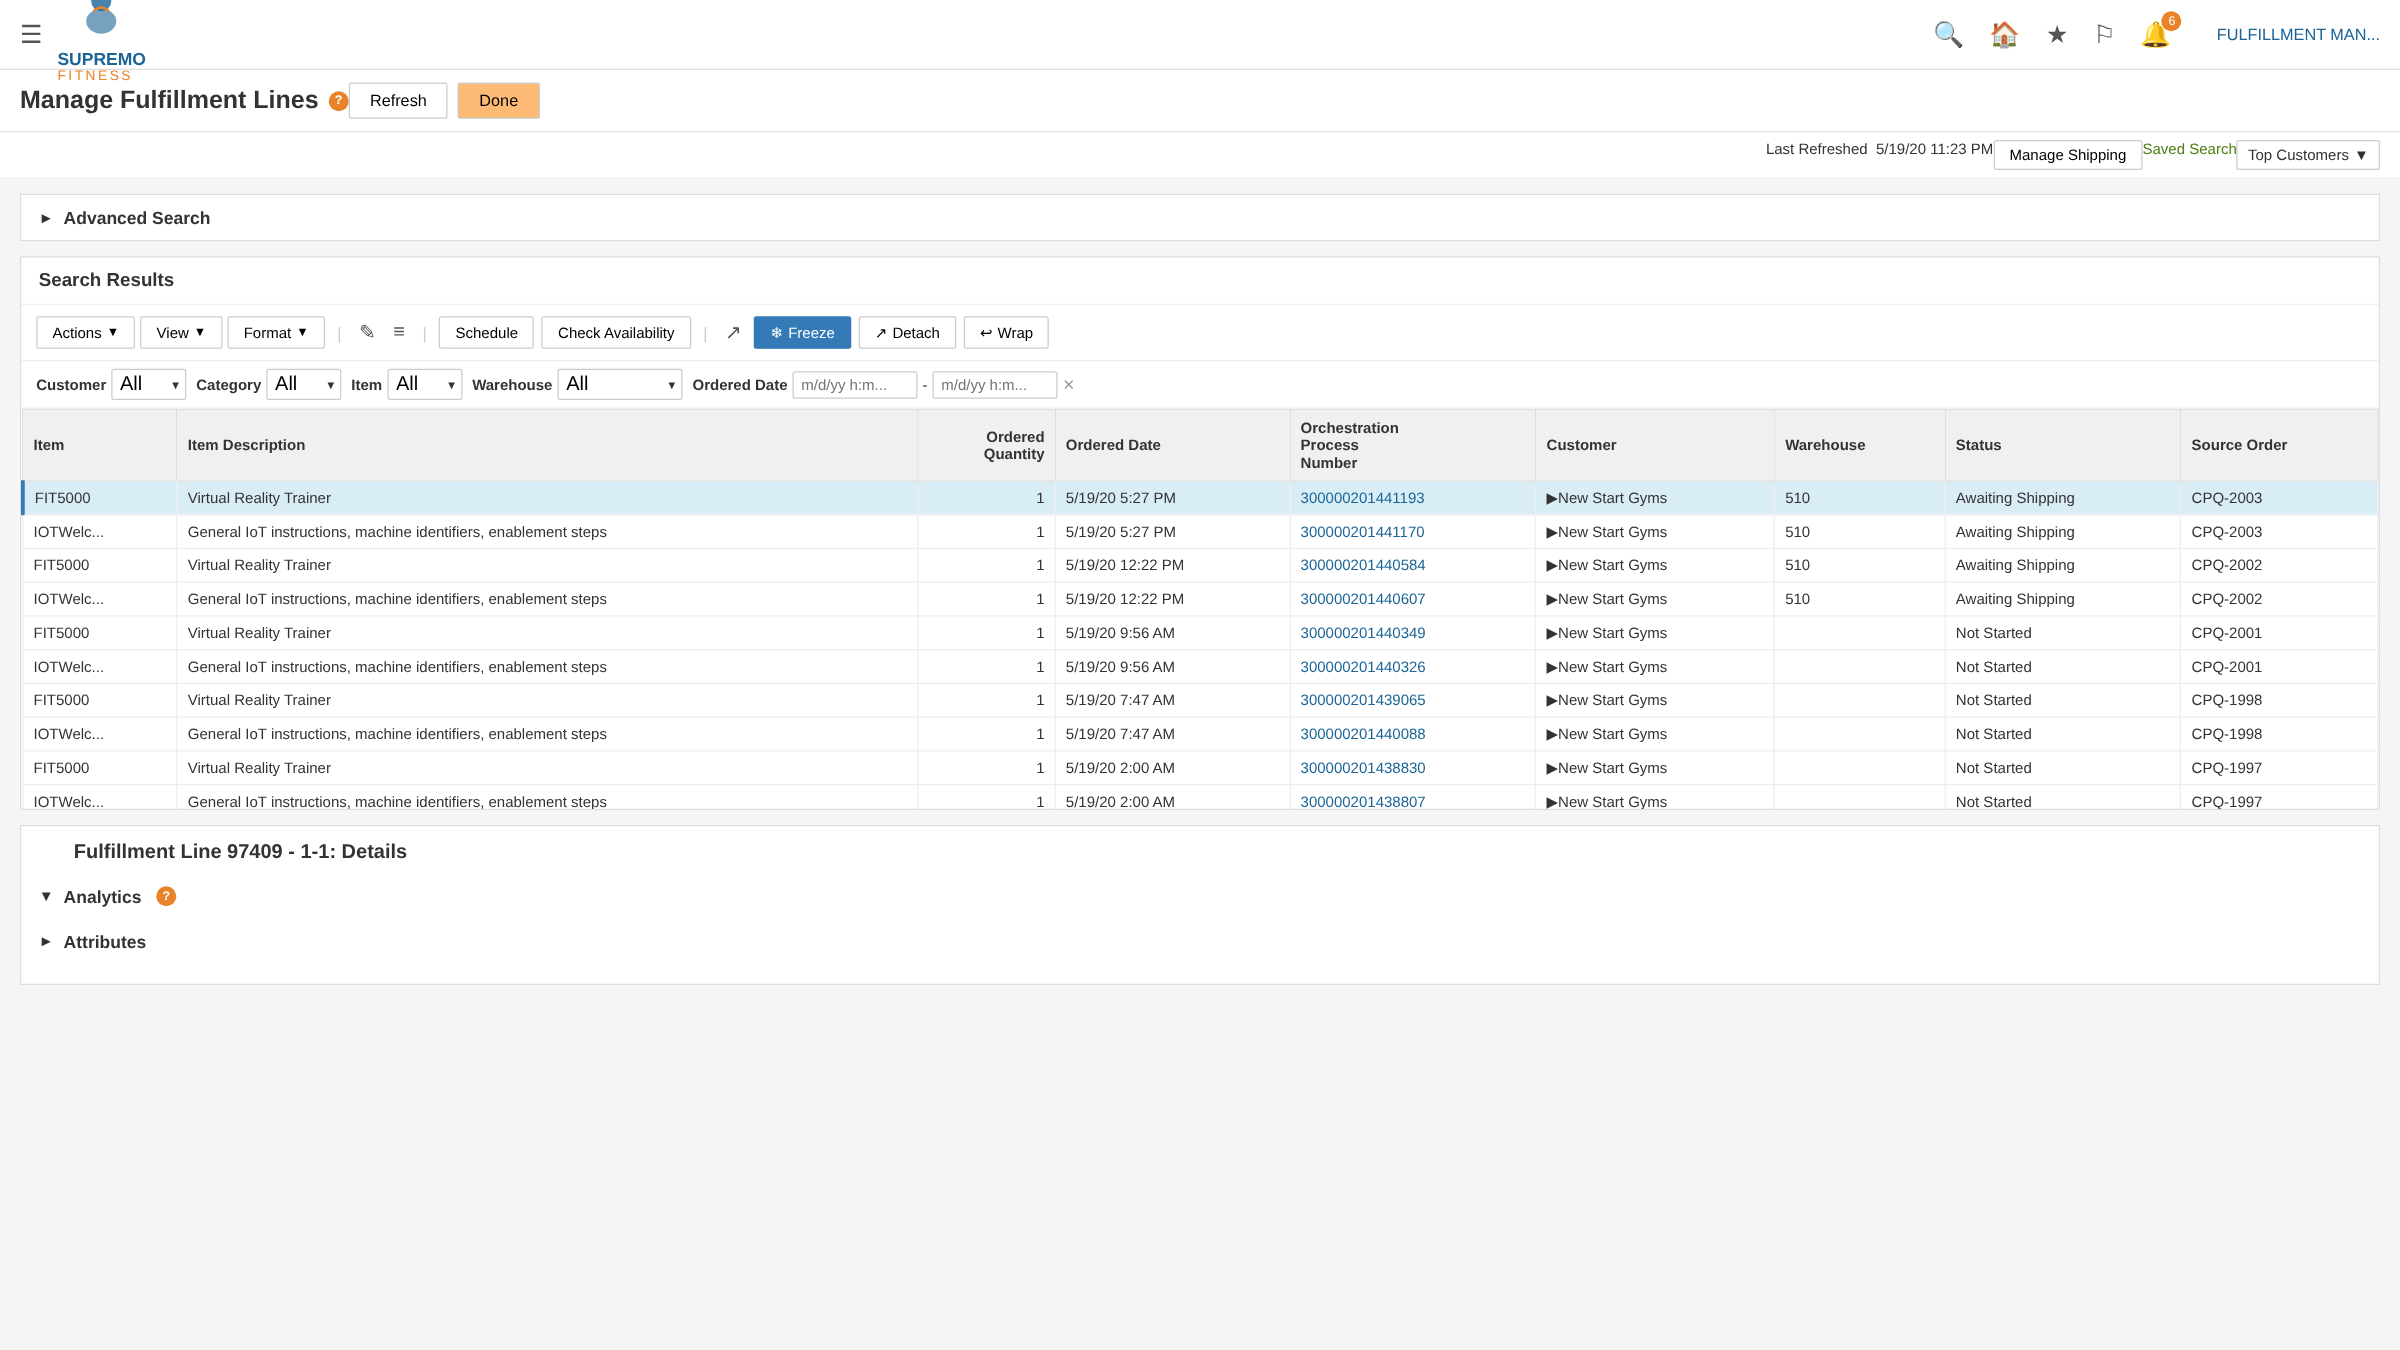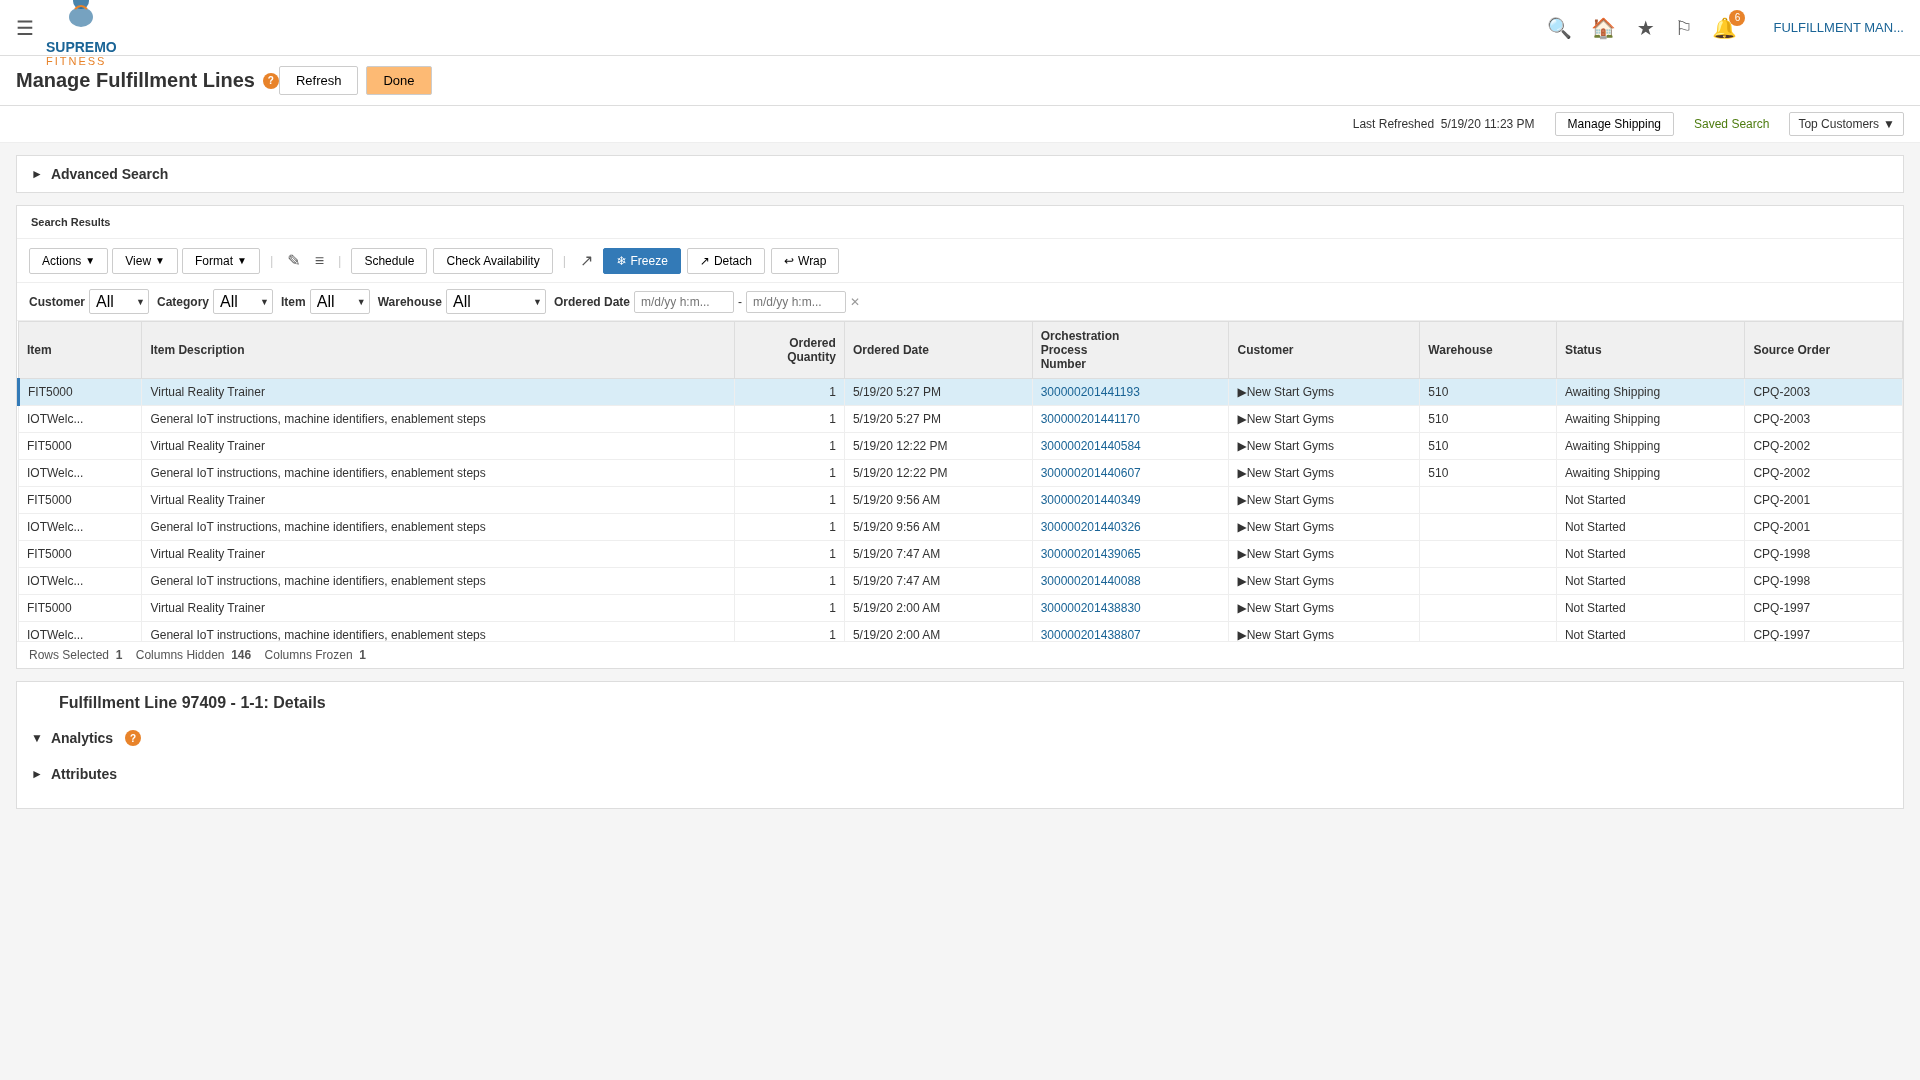--- a/index.html
+++ b/index.html
@@ -105,23 +105,23 @@
       cursor: pointer;
       border-radius: 2px;
       font-size: 13px;
     }
 
     
     .watchlist-bar {
       background: #fff;
       padding: 6px 16px;
       display: flex;
-      align-items: center;
+      align-items: flex-start;
       justify-content: flex-end;
-      gap: 20px;
+      gap: 0;
       border-bottom: 1px solid #eee;
       font-size: 12px;
       color: #666;
     }
     .last-refreshed { color: #666; }
     .last-refreshed span { color: #333; font-weight: normal; }
     .btn-manage-watchlist {
       border: 1px solid #ccc;
       background: #fff;
       padding: 4px 12px;
@@ -170,21 +170,21 @@
     }
     .triangle-right { color: #333; font-size: 12px; }
 
     
     .search-results-section {
       background: #fff;
       border: 1px solid #ddd;
     }
     .search-results-header {
       padding: 10px 14px;
-      font-size: 11px;
+      font-size: 15px;
       font-weight: bold;
       color: #333;
       border-bottom: 1px solid #eee;
     }
 
     
     .toolbar {
       display: flex;
       align-items: center;
       gap: 6px;
@@ -626,36 +626,20 @@
               <td><a href="#" class="link-blue">300000201438807</a></td>
               <td>▶New Start Gyms</td>
               <td></td>
               <td>Not Started</td>
               <td>CPQ-1997</td>
             </tr>
           </tbody>
       </table>
     </div>
 
-    <div class="table-footer">
-      <span>
-        <span>Rows Selected</span>
-        &nbsp;<strong>1</strong>
-      </span>
-      &nbsp;&nbsp;
-      <span>
-        <span>Columns Hidden</span>
-        &nbsp;<strong>146</strong>
-      </span>
-      &nbsp;&nbsp;
-      <span>
-        <span>Columns Frozen</span>
-        &nbsp;<strong>1</strong>
-      </span>
-    </div>
   </div>
 
   <div class="details-section">
     <div class="details-title">Fulfillment Line 97409 - 1-1: Details</div>
 
     <div class="collapsible-section">
       <div class="collapsible-header">
         <span class="triangle-down">▼</span>
         <span>Analytics</span>
         <span class="help-icon" style="margin-left:4px;">?</span>

